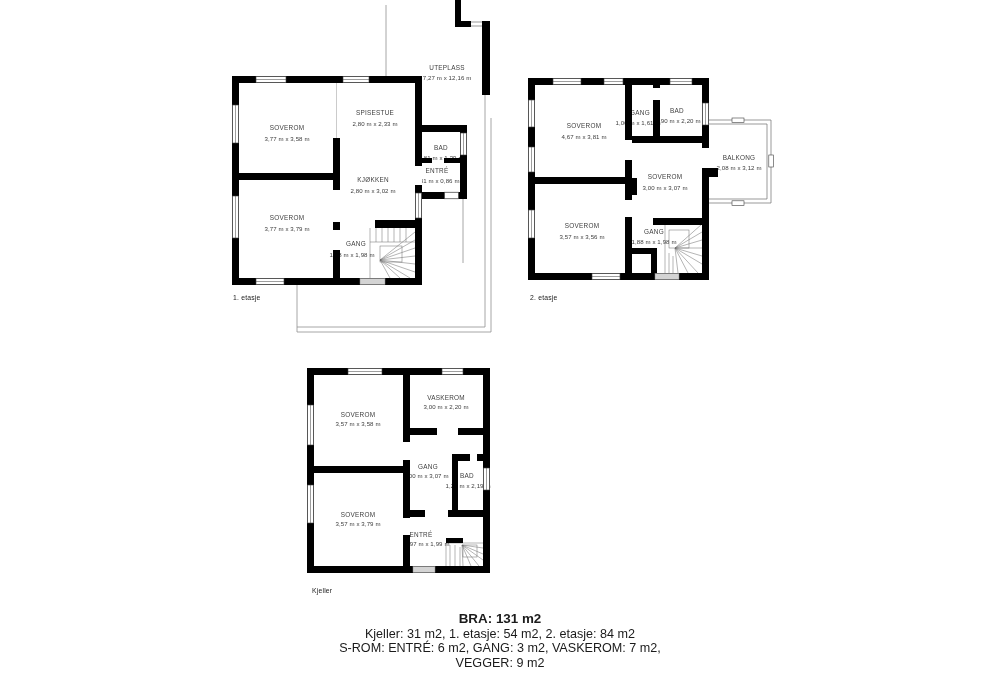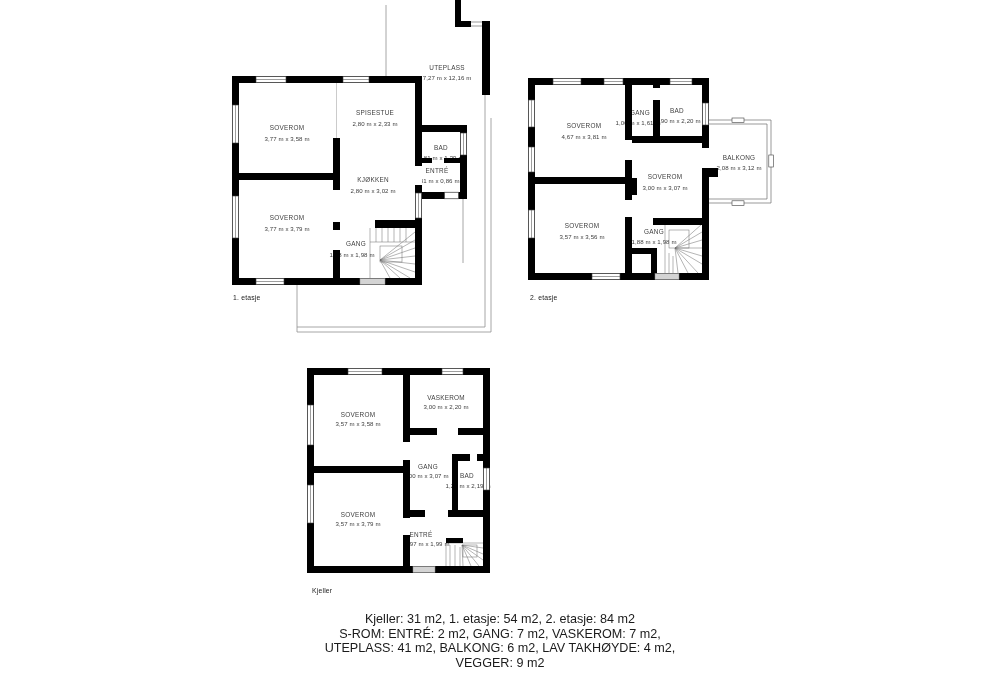--- a/index.html
+++ b/index.html
@@ -288,19 +288,19 @@
         <rect class="win" x="183.5" y="108" width="6" height="22"></rect>
           <line class="winline" x1="186.5" y1="108" x2="186.5" y2="130"></line>
         <rect class="gray" x="113" y="206.5" width="22" height="6"></rect>
       </g>
 
       <text class="flabel" x="12" y="233">Kjeller</text>
     </svg>
   </div>
 
   <div id="summary">
+    <div class="bra">BRA: 131 m2</div>
     <div>Kjeller: 31 m2, 1. etasje: 54 m2, 2. etasje: 84 m2</div>
-    <div>S-ROM: ENTRÉ: 2 m2, GANG: 7 m2, VASKEROM: 7 m2,</div>
-    <div>UTEPLASS: 41 m2, BALKONG: 6 m2, LAV TAKHØYDE: 4 m2,</div>
+    <div>S-ROM: ENTRÉ: 6 m2, GANG: 3 m2, VASKEROM: 7 m2,</div>
     <div>VEGGER: 9 m2</div>
   </div>
 
 </div>
 
 </body></html>

